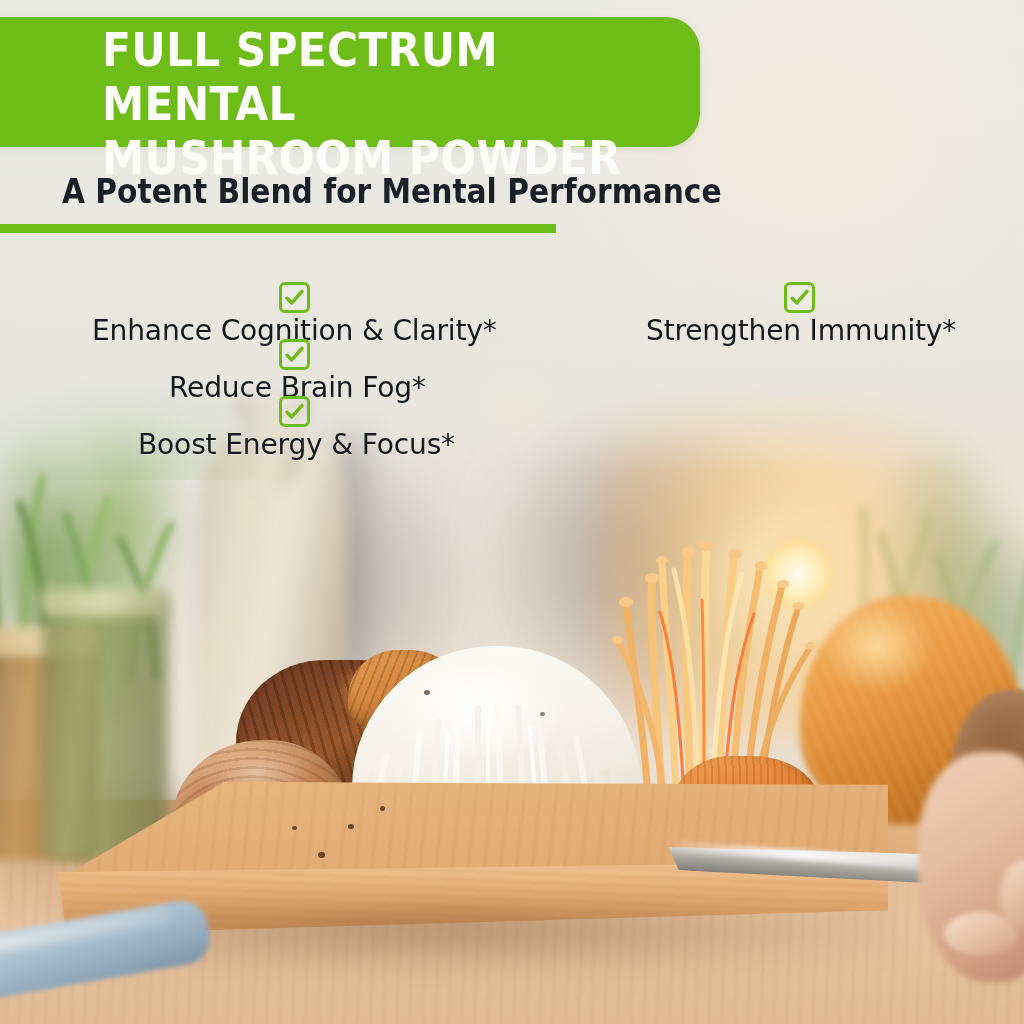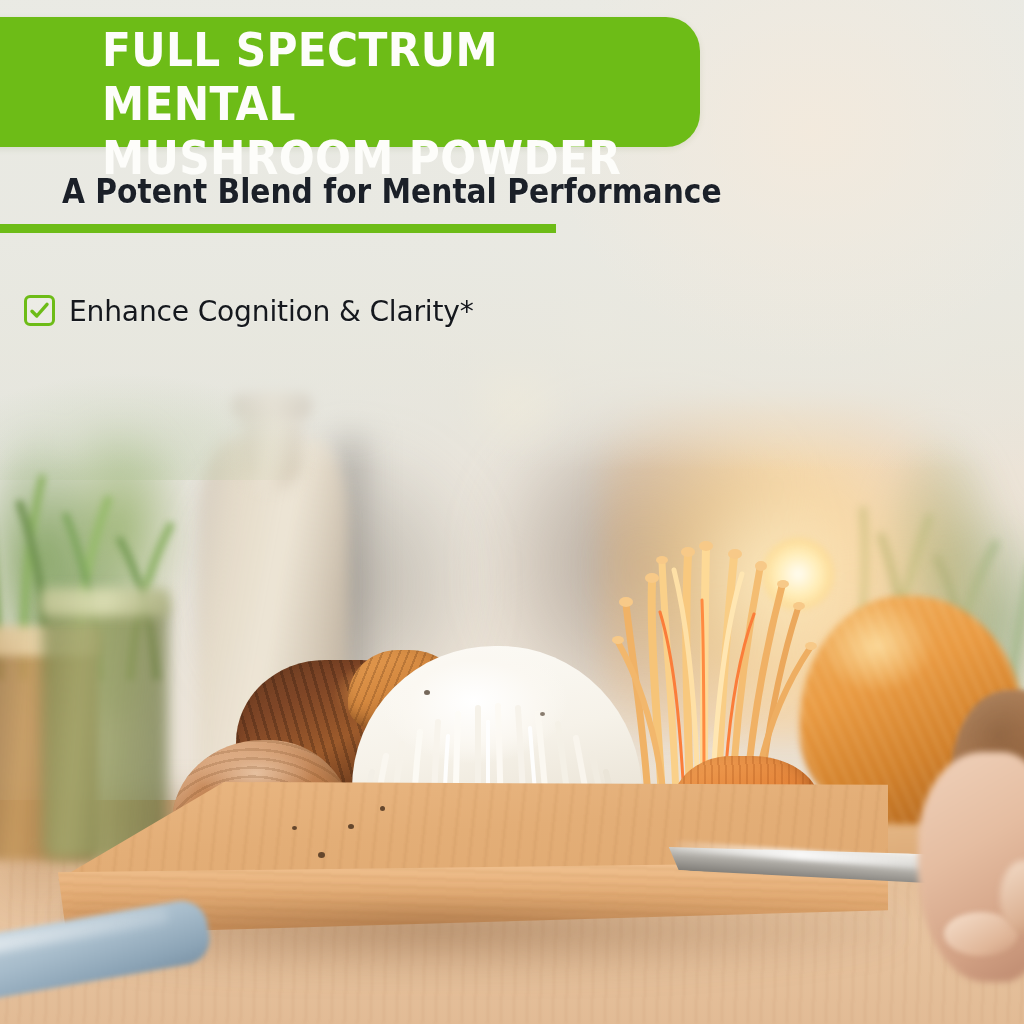--- a/index.html
+++ b/index.html
@@ -564,20 +564,21 @@
     left: 0; top: 282px;
     width: 1024px;
   }
   .col-left { position: absolute; left: 24px; top: 0; width: 540px; }
   .col-right { position: absolute; left: 579px; top: 0; width: 440px; }
 
   .benefit-row {
     display: flex;
     align-items: center;
     height: 57px;
+    flex-direction: column;
   }
   .check-box {
     flex: 0 0 auto;
     width: 31px; height: 31px;
     border: 3px solid #6dbc17;
     border-radius: 6px;
     position: relative;
     box-sizing: border-box;
     background: rgba(255,255,255,0.18);
   }
@@ -772,20 +773,44 @@
 
     <div class="col-left">
       <div class="benefit-row">
         <span class="check-box">
           <svg width="21" height="21" viewBox="0 0 21 21" aria-hidden="true">
             <path d="M3 11.2 L7.8 16 L18 4.4" fill="none" stroke="#6dbc17" stroke-width="3.4" stroke-linecap="round" stroke-linejoin="round"></path>
           </svg>
         </span>
         <span class="benefit-label">Enhance Cognition &amp; Clarity*</span>
       </div>
+      <div class="benefit-row">
+        <span class="check-box">
+          <svg width="21" height="21" viewBox="0 0 21 21" aria-hidden="true">
+            <path d="M3 11.2 L7.8 16 L18 4.4" fill="none" stroke="#6dbc17" stroke-width="3.4" stroke-linecap="round" stroke-linejoin="round"></path>
+          </svg>
+        </span>
+        <span class="benefit-label">Reduce Brain Fog*</span>
+      </div>
+      <div class="benefit-row">
+        <span class="check-box">
+          <svg width="21" height="21" viewBox="0 0 21 21" aria-hidden="true">
+            <path d="M3 11.2 L7.8 16 L18 4.4" fill="none" stroke="#6dbc17" stroke-width="3.4" stroke-linecap="round" stroke-linejoin="round"></path>
+          </svg>
+        </span>
+        <span class="benefit-label">Boost Energy &amp; Focus*</span>
+      </div>
     </div>
 
     <div class="col-right">
+      <div class="benefit-row">
+        <span class="check-box">
+          <svg width="21" height="21" viewBox="0 0 21 21" aria-hidden="true">
+            <path d="M3 11.2 L7.8 16 L18 4.4" fill="none" stroke="#6dbc17" stroke-width="3.4" stroke-linecap="round" stroke-linejoin="round"></path>
+          </svg>
+        </span>
+        <span class="benefit-label">Strengthen Immunity*</span>
+      </div>
     </div>
 
   </div>
 
 </div>
 
 </body></html>

